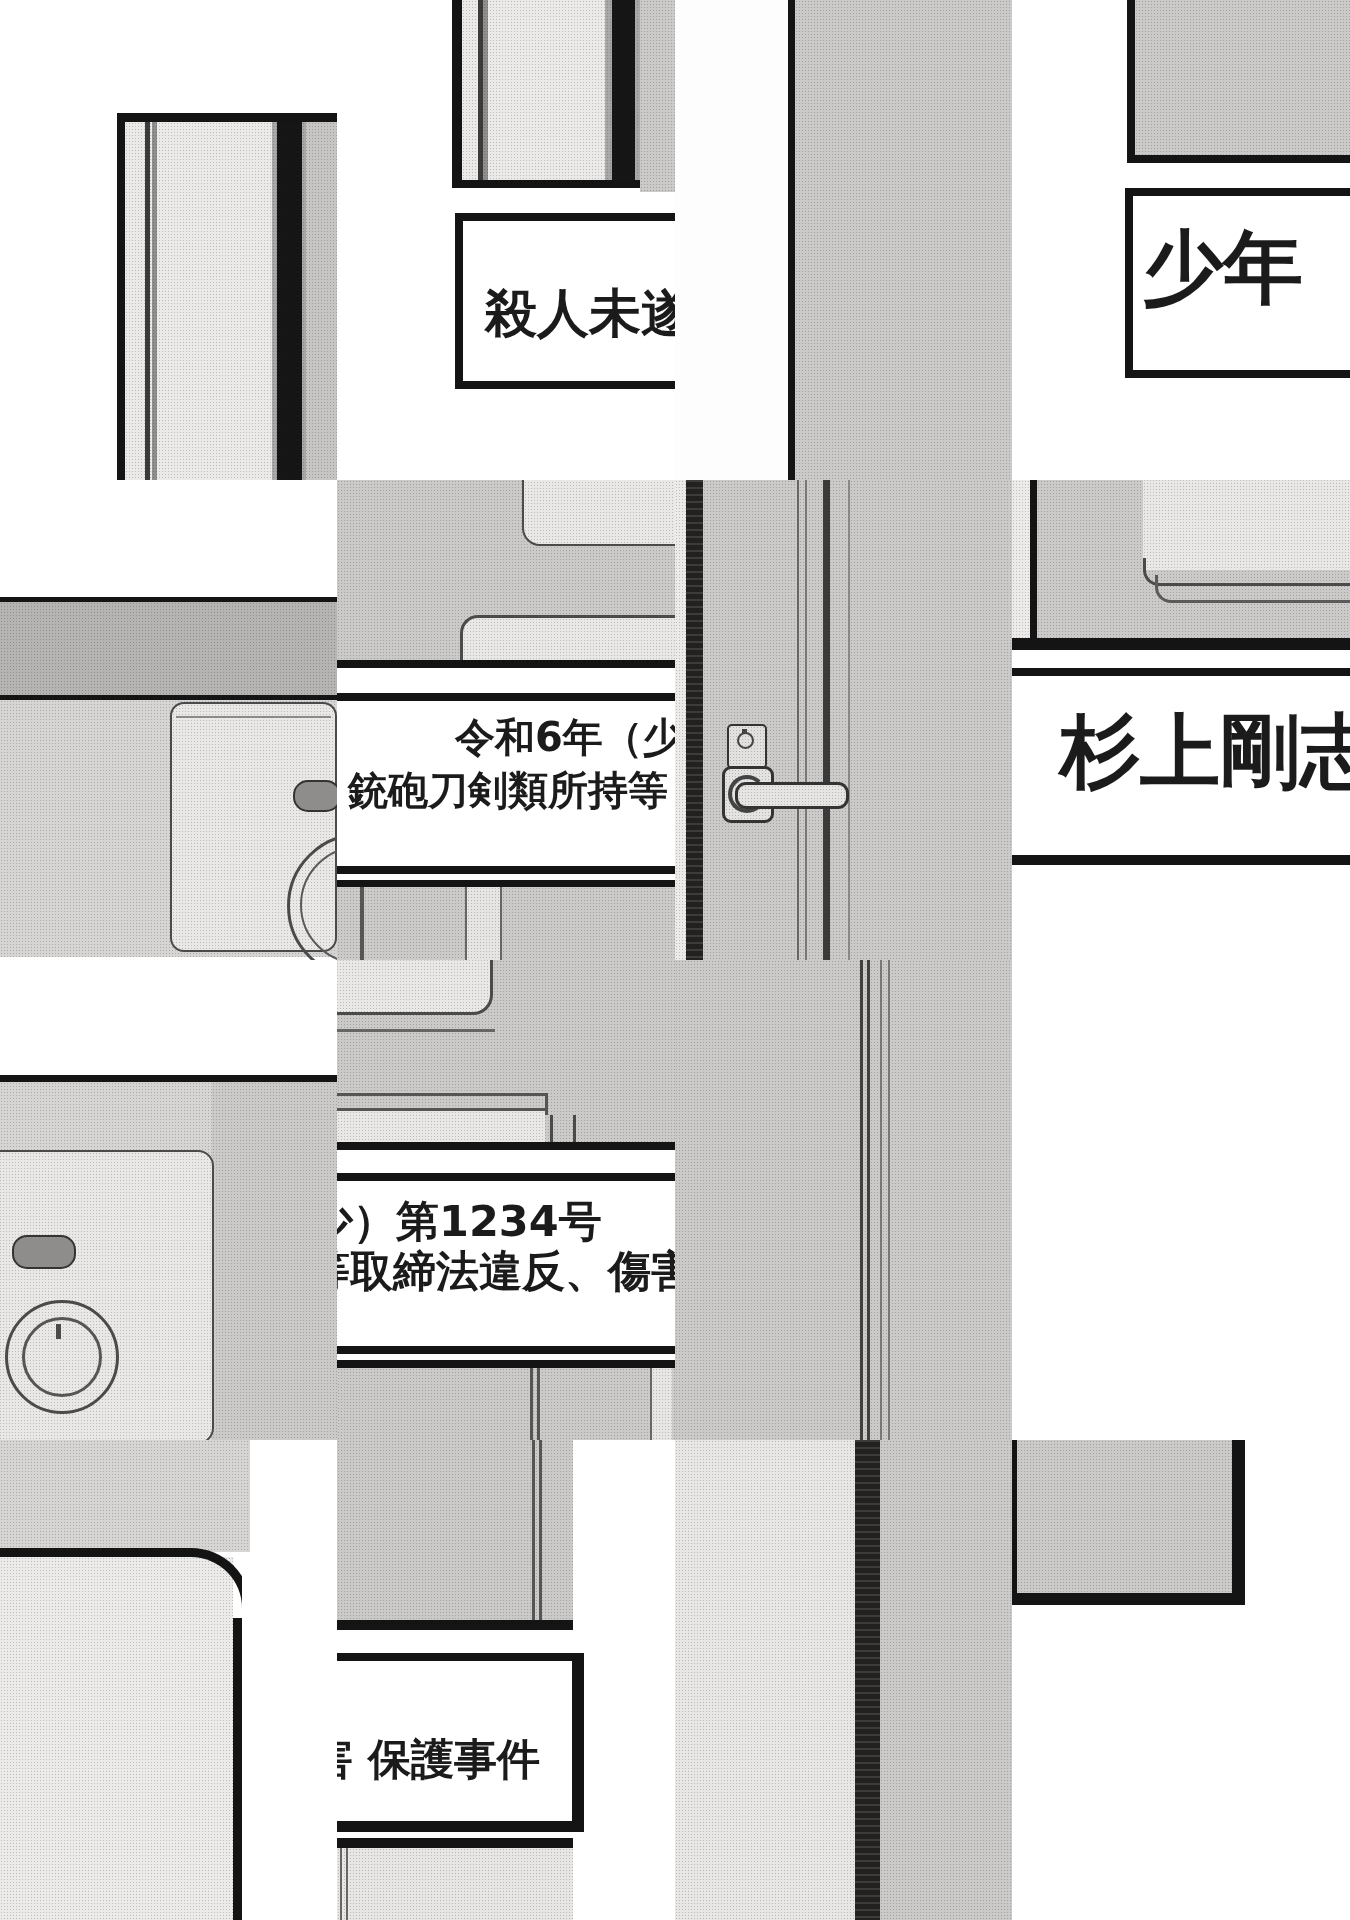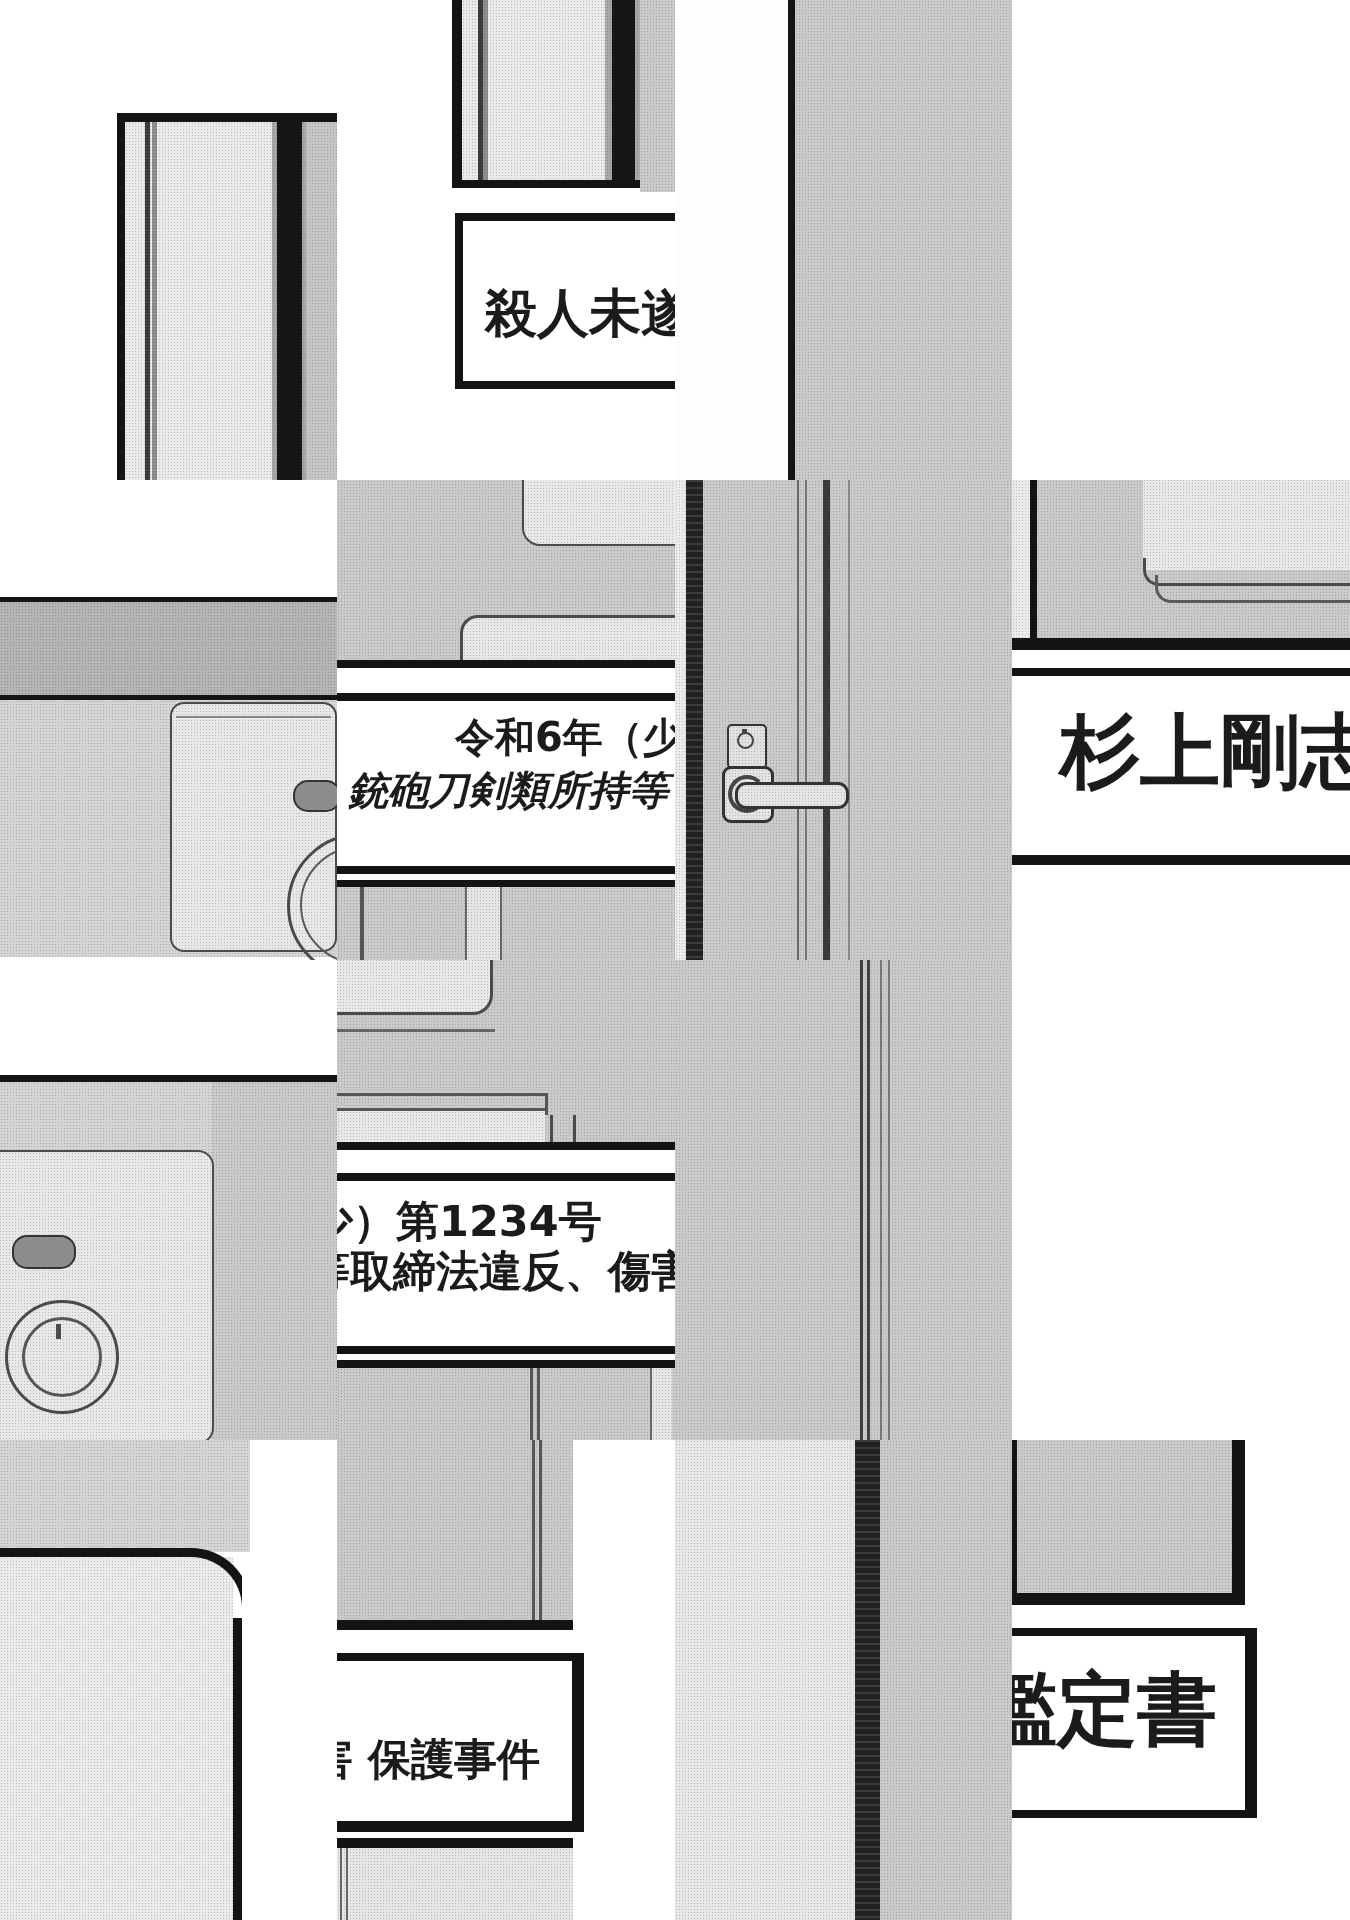--- a/index.html
+++ b/index.html
@@ -47,41 +47,49 @@
       <span style="left:22px;top:66px;font-size:52px;">殺人未遂、</span>
     </div>
   </div>
 
   <div class="tile" style="left:675px;top:0;width:337px;height:480px;">
     <div class="abs" style="left:0;top:0;width:113px;height:480px;background:#fdfdfd;"></div>
     <div class="abs ink" style="left:113px;top:0;width:7px;height:480px;"></div>
     <div class="abs tone tm" style="left:120px;top:0;width:217px;height:480px;"></div>
   </div>
 
+  <div class="tile" style="left:1012px;top:0;width:338px;height:480px;">
+    <div class="abs tone tm" style="left:123px;top:0;width:215px;height:155px;"></div>
+    <div class="abs ink" style="left:115px;top:0;width:8px;height:163px;"></div>
+    <div class="abs ink" style="left:115px;top:155px;width:223px;height:8px;"></div>
+    <div class="cap" style="left:113px;top:188px;width:219px;height:174px;border-width:8px 0 8px 8px;">
+      <span style="left:10px;top:32px;font-size:80px;">少年</span>
+    </div>
+  </div>
 
   <div class="tile" style="left:0;top:480px;width:337px;height:480px;">
     <div class="abs ink" style="left:0;top:117px;width:337px;height:5px;"></div>
     <div class="abs tone tmd" style="left:0;top:122px;width:337px;height:93px;"></div>
     <div class="abs ink" style="left:0;top:215px;width:337px;height:5px;"></div>
     <div class="abs tone tmm" style="left:0;top:220px;width:337px;height:257px;"></div>
     <div class="abs tone outline" style="left:170px;top:222px;width:163px;height:246px;border-radius:14px;background-color:#e9e8e6;"></div>
     <div class="abs" style="left:176px;top:236px;width:155px;height:2px;background:#8a8a8a;"></div>
     <div class="abs" style="left:293px;top:300px;width:44px;height:28px;background:#8e8d8b;border:2px solid #333;border-radius:15px;"></div>
     <div class="abs" style="left:287px;top:353px;width:140px;height:140px;border:3px solid #4a4a4a;border-radius:50%;"></div>
     <div class="abs" style="left:300px;top:366px;width:114px;height:114px;border:2px solid #5a5a5a;border-radius:50%;"></div>
   </div>
 
   <div class="tile" style="left:337px;top:480px;width:338px;height:480px;">
     <div class="abs tone tm" style="left:0;top:0;width:338px;height:180px;"></div>
     <div class="abs tone" style="left:185px;top:-4px;width:160px;height:66px;background-color:#e9e8e6;border:2px solid #4a4a4a;border-radius:0 0 0 18px;"></div>
     <div class="abs tone" style="left:123px;top:135px;width:220px;height:45px;background-color:#e9e8e6;border-top:3px solid #4a4a4a;border-left:3px solid #4a4a4a;border-radius:18px 0 0 0;"></div>
     <div class="abs ink" style="left:0;top:180px;width:338px;height:8px;"></div>
     <div class="cap" style="left:0;top:213px;width:338px;height:165px;border-width:8px 0 8px 0;">
       <span style="left:118px;top:16px;font-size:40px;">令和6年（少</span>
-      <span style="left:11px;top:69px;font-size:40px;font-style:italic;">銃砲刀剣類所持等</span>
+      <span style="left:11px;top:69px;font-size:40px;">銃砲刀剣類所持等</span>
     </div>
     <div class="abs ink" style="left:0;top:400px;width:338px;height:7px;"></div>
     <div class="abs tone tm" style="left:0;top:407px;width:338px;height:73px;"></div>
     <div class="abs" style="left:23px;top:407px;width:4px;height:73px;background:#555;"></div>
     <div class="abs tone" style="left:128px;top:407px;width:33px;height:73px;background-color:#e6e5e3;border-left:2px solid #666;border-right:2px solid #666;"></div>
   </div>
 
   <div class="tile" style="left:675px;top:480px;width:337px;height:480px;">
     <div class="abs tone tl" style="left:0;top:0;width:11px;height:480px;"></div>
     <div class="abs band-dark" style="left:11px;top:0;width:17px;height:480px;"></div>
@@ -180,18 +188,15 @@
     <div class="abs tone" style="left:0;top:0;width:180px;height:480px;background-color:#e8e7e5;"></div>
     <div class="abs band-dark" style="left:180px;top:0;width:25px;height:480px;"></div>
     <div class="abs tone tm" style="left:205px;top:0;width:132px;height:480px;"></div>
   </div>
 
   <div class="tile" style="left:1012px;top:1440px;width:338px;height:480px;">
     <div class="abs tone tm" style="left:5px;top:0;width:215px;height:153px;"></div>
     <div class="abs ink" style="left:0;top:0;width:5px;height:153px;"></div>
     <div class="abs ink" style="left:220px;top:0;width:13px;height:165px;"></div>
     <div class="abs ink" style="left:0;top:153px;width:233px;height:12px;"></div>
-    <div class="cap" style="left:0;top:188px;width:233px;height:174px;border-width:8px 12px 8px 0;">
-      <span style="left:-35px;top:34px;font-size:80px;">鑑定書</span>
-    </div>
   </div>
 
 </div>
 
 </body></html>

